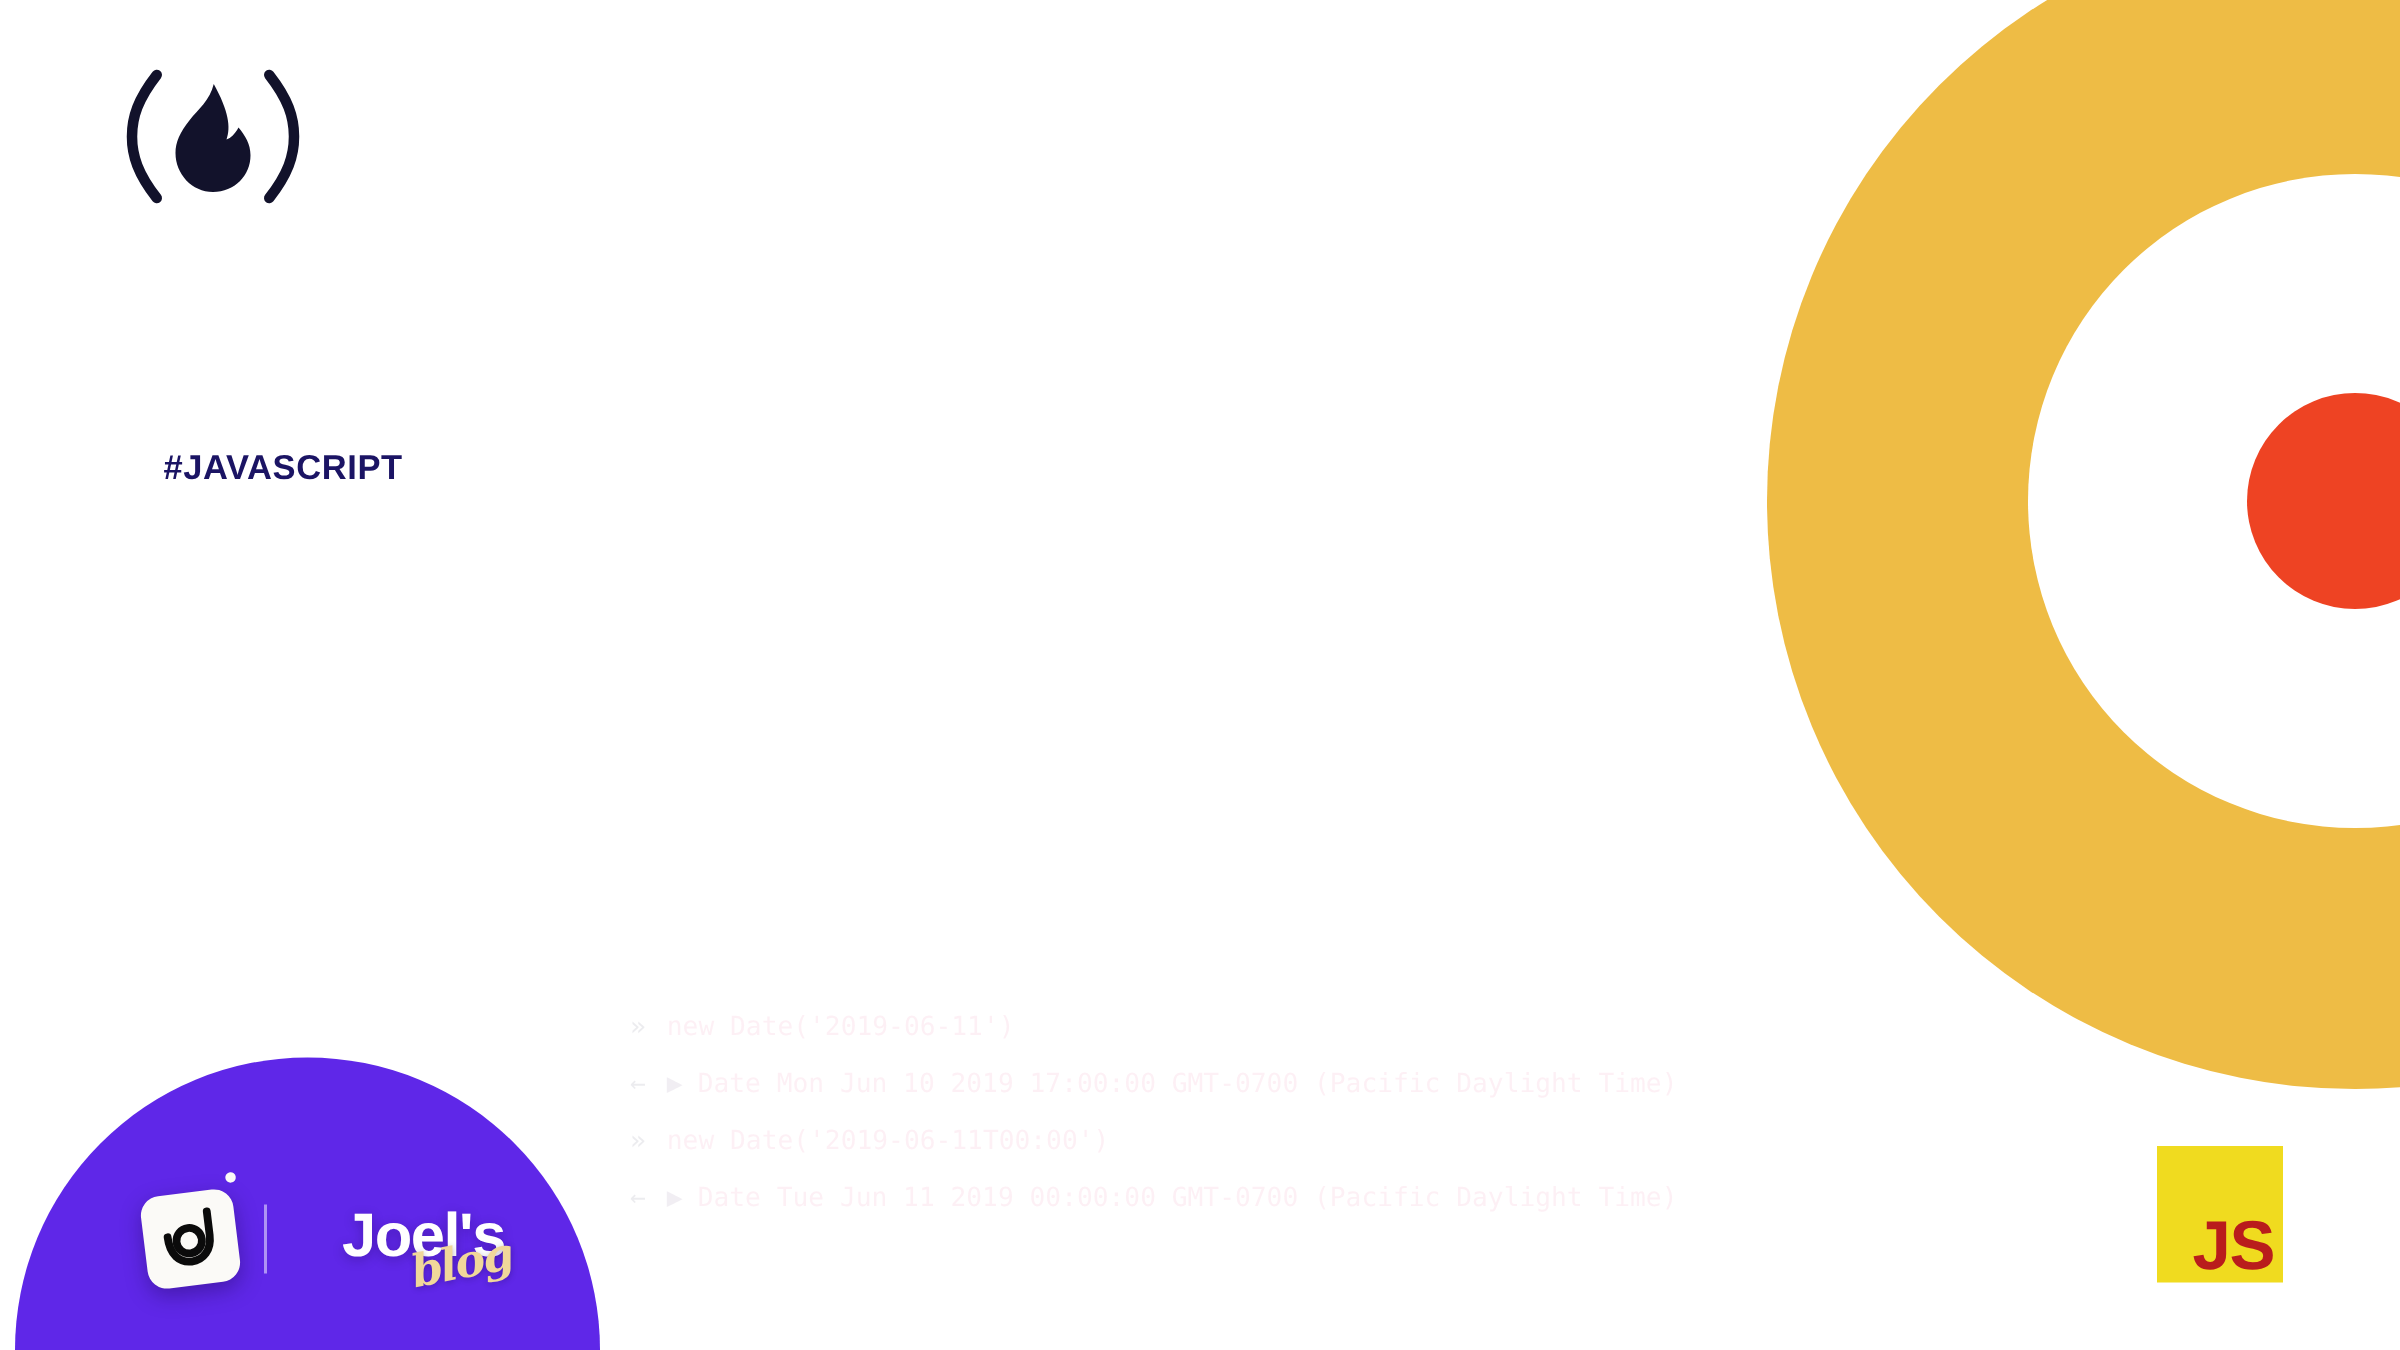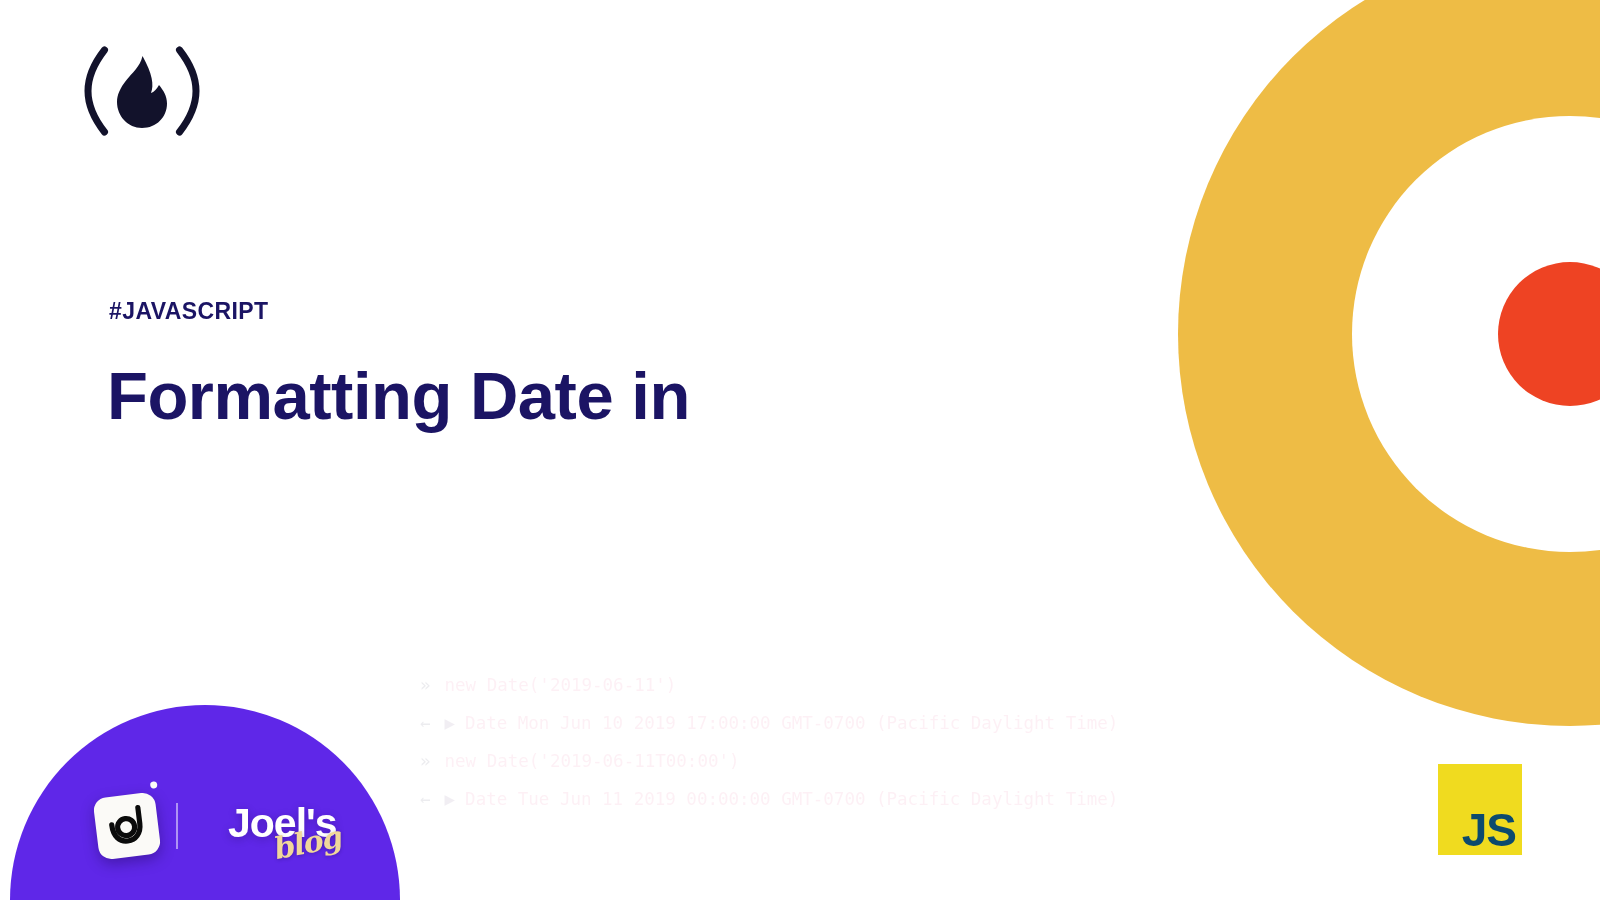--- a/index.html
+++ b/index.html
@@ -158,21 +158,21 @@
     position: absolute;
     left: 1438px; top: 764px;
     width: 84px; height: 91px;
     background: #F0DB1F;
   }
   #js-badge-text {
     position: absolute;
     right: 6px; bottom: 2px;
     font-size: 46px;
     font-weight: 700;
-    color: #0c4a6e;
+    color: #b91c1c;
     letter-spacing: -1px;
     line-height: 46px;
   }
 </style>
 </head>
 <body>
 
 <div id="stage">
 
   <div class="circle" id="ring-outer"></div>
@@ -192,21 +192,20 @@
                C72.5 45.5 70 48 67 49
                C70 41 68.5 30 58.5 12 Z" fill="#12122B"></path>
       <path d="M57 40 C56 48 50.5 52 48.5 58.5 C47 64 49 70 54 72.5
                C51.5 64 55 58.5 60.5 53 C58.5 49 57.5 45 57 40 Z" fill="#ffffff" opacity="0.0"></path>
     </svg>
   </div>
 
   <div id="tag">#JAVASCRIPT</div>
 
   <div id="title">
-    <span class="line">Formatting Date in</span>
   </div>
 
   <div id="console">
 
     <div class="row">
       <span class="gutter-in">»</span><span class="code-in">new Date('2019-06-11')</span>
     </div>
 
     <div class="row">
       <span class="gutter-out">←</span><span class="tri">▶</span><span class="code-out">Date Mon Jun 10 2019 17:00:00 GMT-0700 (Pacific Daylight Time)</span>

